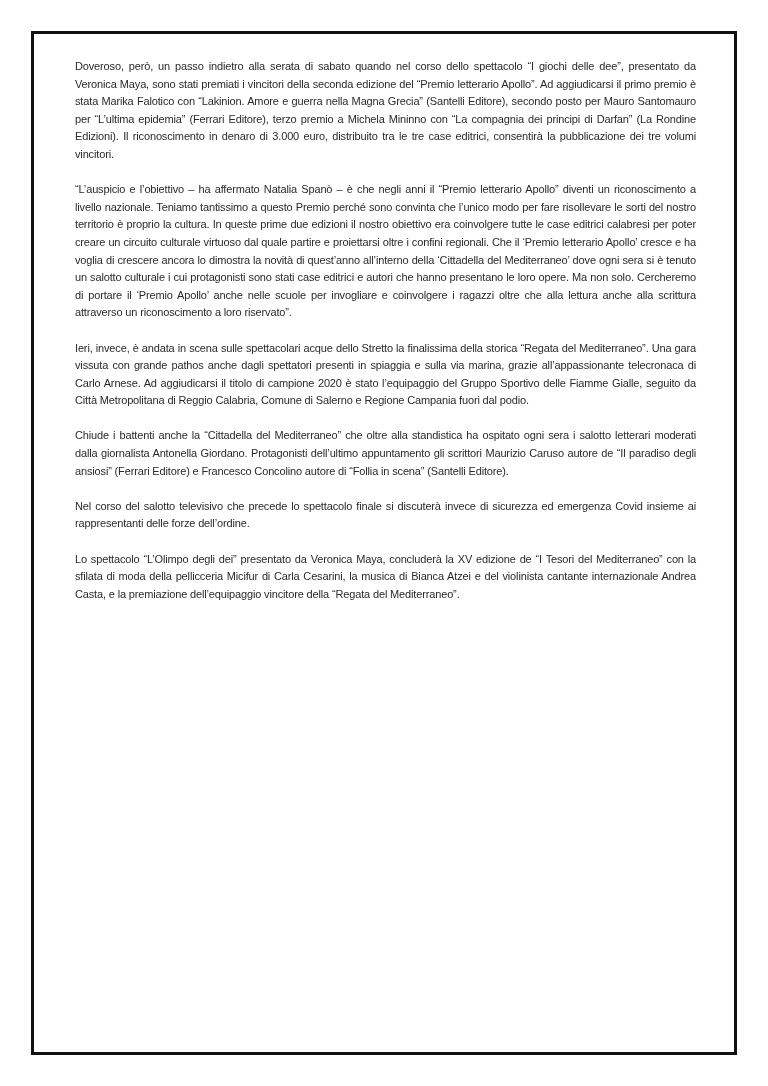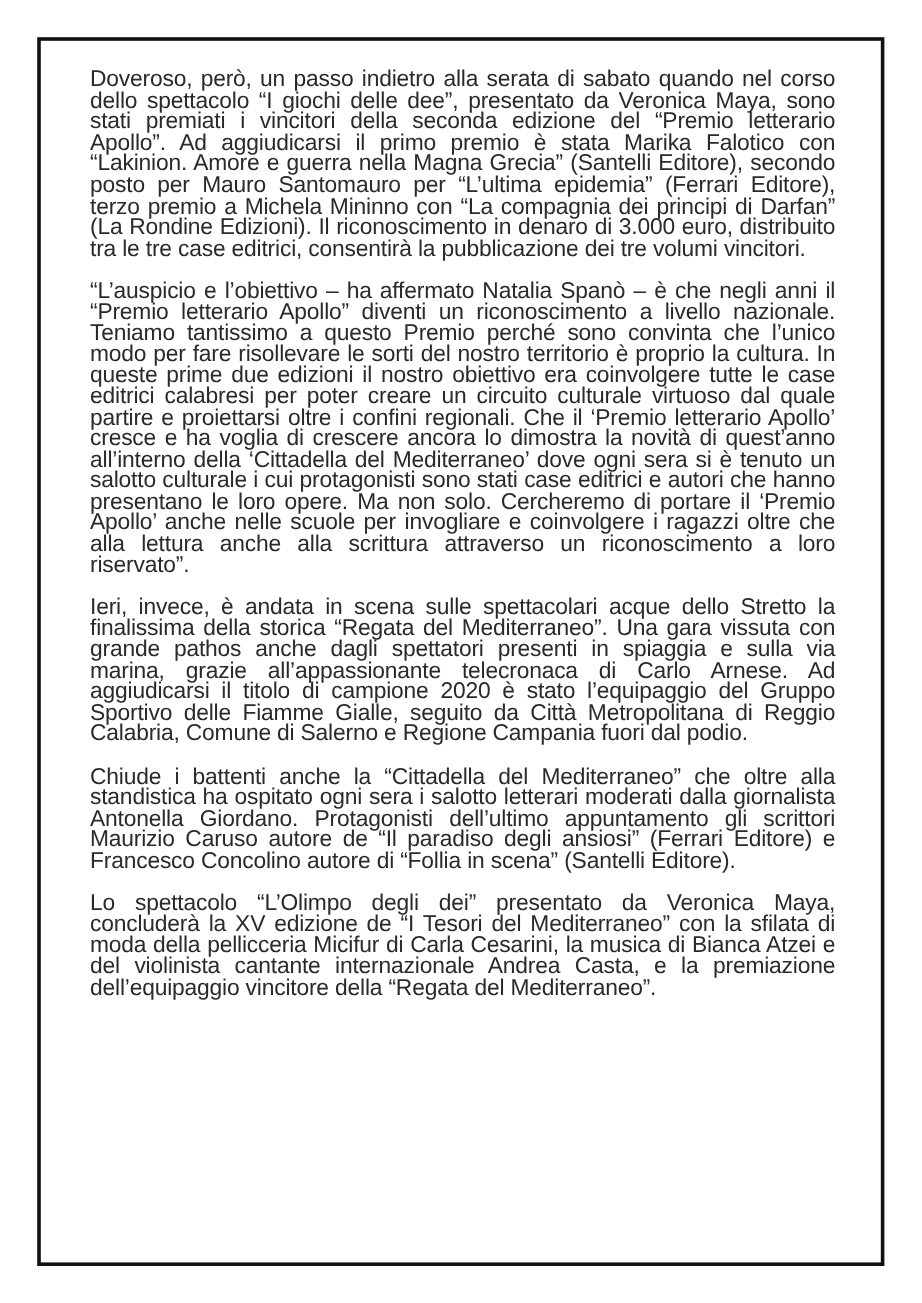--- a/index.html
+++ b/index.html
@@ -21,34 +21,35 @@
       height: 1018px;
       border: 3px solid #111111;
       box-sizing: content-box;
     }
     .content {
       position: absolute;
       left: 41px;
       top: 24px;
       width: 621px;
       font-family: "Liberation Sans", sans-serif;
-      font-size: 19px;
+      font-size: 11px;
       line-height: 17.6px;
       color: #2a2a2a;
       letter-spacing: -0.15px;
     }
     .content p {
       margin: 0 0 17.6px 0;
       text-align: justify;
     }
   </style>
 </head>
 <body>
 
 <div class="page-frame">
   <div class="content">
     <p>Doveroso, però, un passo indietro alla serata di sabato quando nel corso dello spettacolo “I giochi delle dee”, presentato da Veronica Maya, sono stati premiati i vincitori della seconda edizione del “Premio letterario Apollo”. Ad aggiudicarsi il primo premio è stata Marika Falotico con “Lakinion. Amore e guerra nella Magna Grecia” (Santelli Editore), secondo posto per Mauro Santomauro per “L’ultima epidemia” (Ferrari Editore), terzo premio a Michela Mininno con “La compagnia dei principi di Darfan” (La Rondine Edizioni). Il riconoscimento in denaro di 3.000 euro, distribuito tra le tre case editrici, consentirà la pubblicazione dei tre volumi vincitori.</p>
     <p>“L’auspicio e l’obiettivo – ha affermato Natalia Spanò – è che negli anni il “Premio letterario Apollo” diventi un riconoscimento a livello nazionale. Teniamo tantissimo a questo Premio perché sono convinta che l’unico modo per fare risollevare le sorti del nostro territorio è proprio la cultura. In queste prime due edizioni il nostro obiettivo era coinvolgere tutte le case editrici calabresi per poter creare un circuito culturale virtuoso dal quale partire e proiettarsi oltre i confini regionali. Che il ‘Premio letterario Apollo’ cresce e ha voglia di crescere ancora lo dimostra la novità di quest’anno all’interno della ‘Cittadella del Mediterraneo’ dove ogni sera si è tenuto un salotto culturale i cui protagonisti sono stati case editrici e autori che hanno presentano le loro opere. Ma non solo. Cercheremo di portare il ‘Premio Apollo’ anche nelle scuole per invogliare e coinvolgere i ragazzi oltre che alla lettura anche alla scrittura attraverso un riconoscimento a loro riservato”.</p>
     <p>Ieri, invece, è andata in scena sulle spettacolari acque dello Stretto la finalissima della storica “Regata del Mediterraneo”. Una gara vissuta con grande pathos anche dagli spettatori presenti in spiaggia e sulla via marina, grazie all’appassionante telecronaca di Carlo Arnese. Ad aggiudicarsi il titolo di campione 2020 è stato l’equipaggio del Gruppo Sportivo delle Fiamme Gialle, seguito da Città Metropolitana di Reggio Calabria, Comune di Salerno e Regione Campania fuori dal podio.</p>
     <p>Chiude i battenti anche la “Cittadella del Mediterraneo” che oltre alla standistica ha ospitato ogni sera i salotto letterari moderati dalla giornalista Antonella Giordano. Protagonisti dell’ultimo appuntamento gli scrittori Maurizio Caruso autore de “Il paradiso degli ansiosi” (Ferrari Editore) e Francesco Concolino autore di “Follia in scena” (Santelli Editore).</p>
+    <p>Nel corso del salotto televisivo che precede lo spettacolo finale si discuterà invece di sicurezza ed emergenza Covid insieme ai rappresentanti delle forze dell’ordine.</p>
     <p>Lo spettacolo “L’Olimpo degli dei” presentato da Veronica Maya, concluderà la XV edizione de “I Tesori del Mediterraneo” con la sfilata di moda della pellicceria Micifur di Carla Cesarini, la musica di Bianca Atzei e del violinista cantante internazionale Andrea Casta, e la premiazione dell’equipaggio vincitore della “Regata del Mediterraneo”.</p>
   </div>
 </div>
 
 </body></html>

